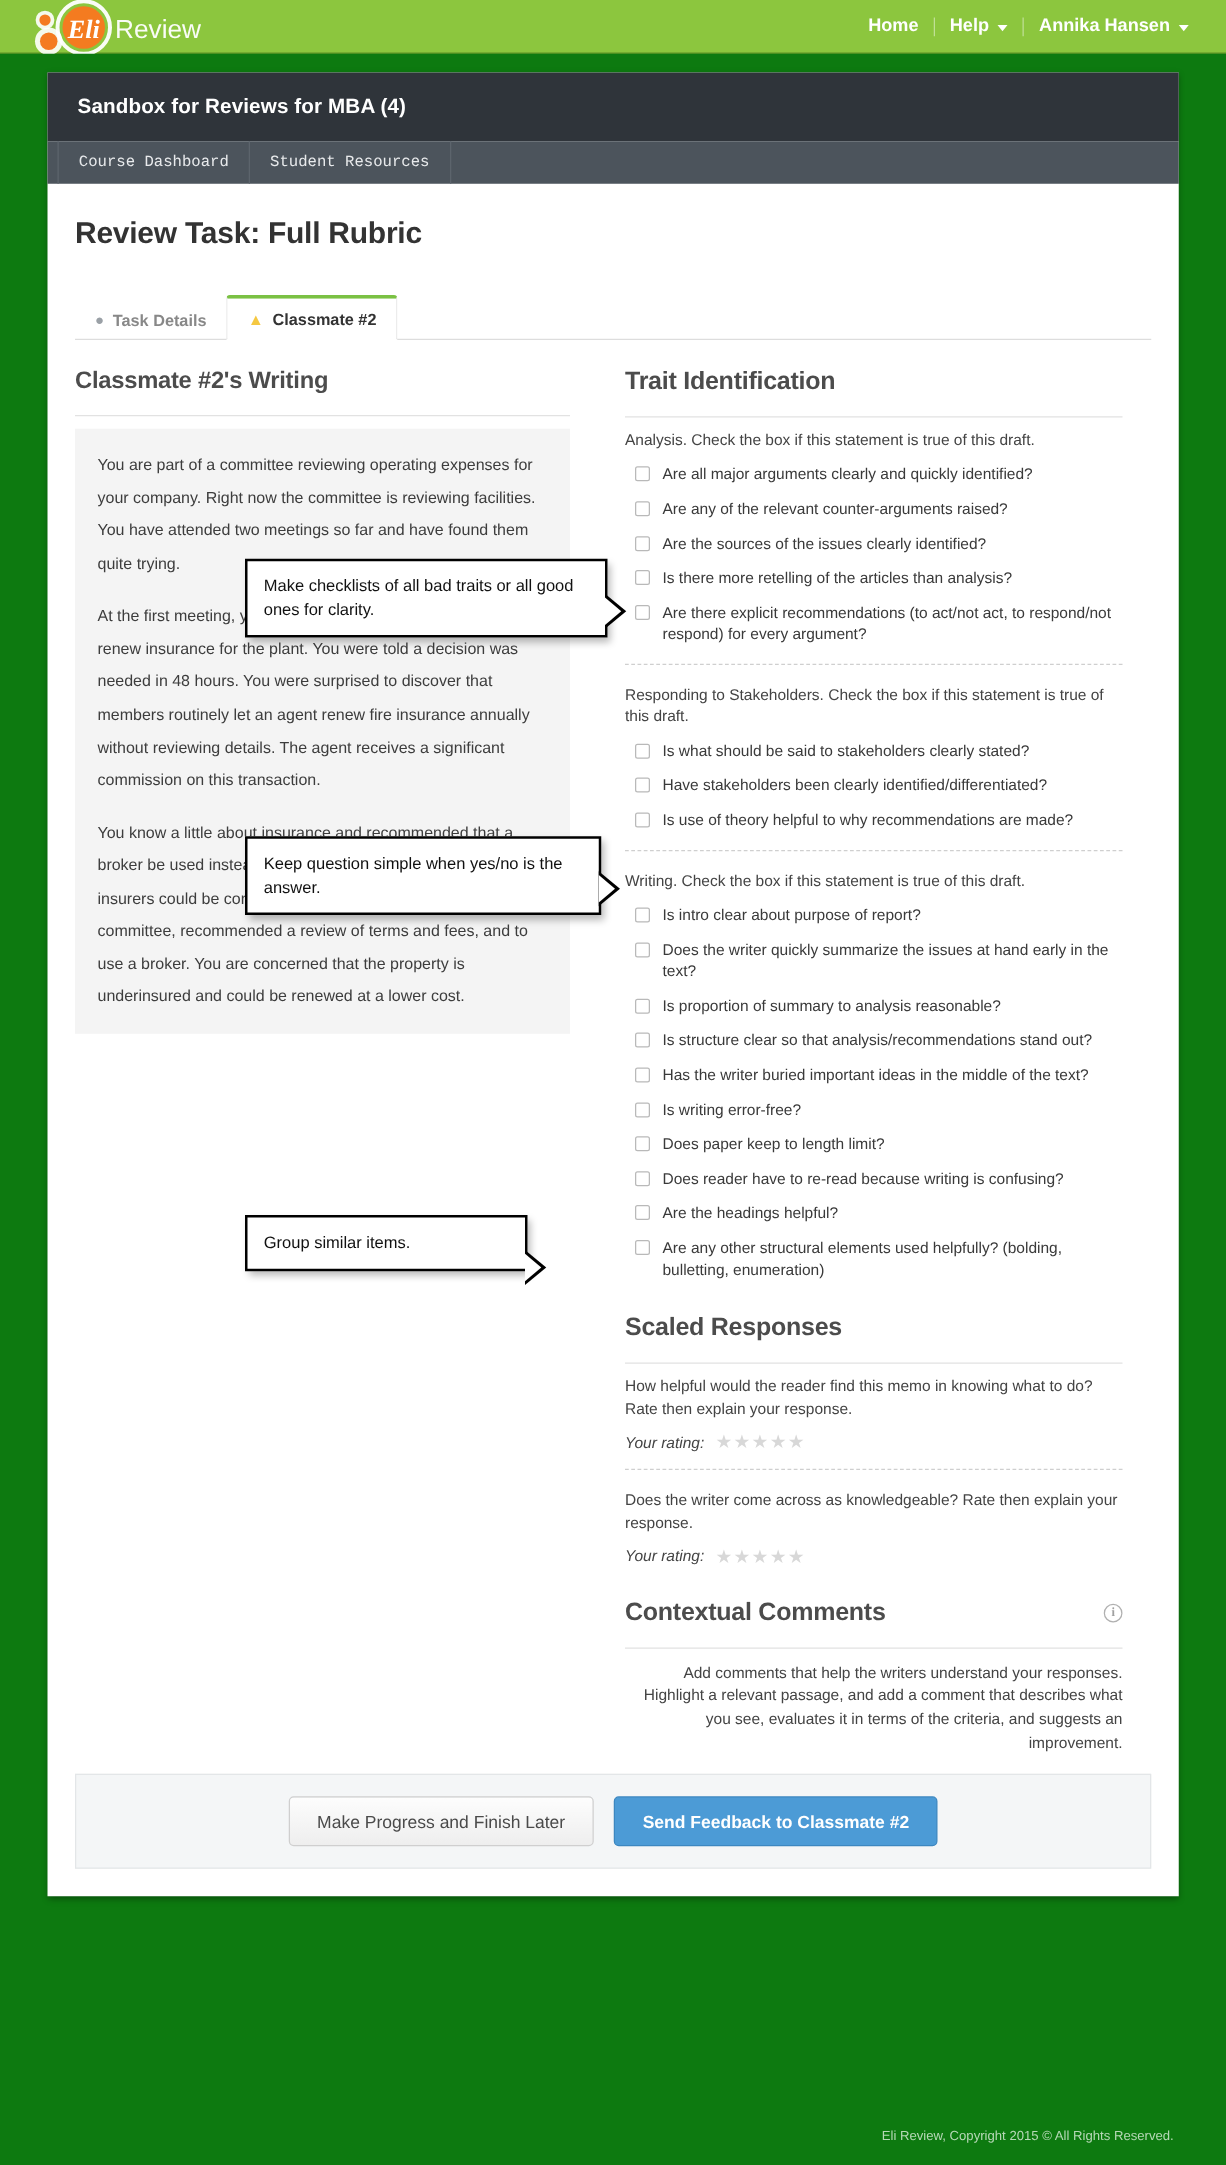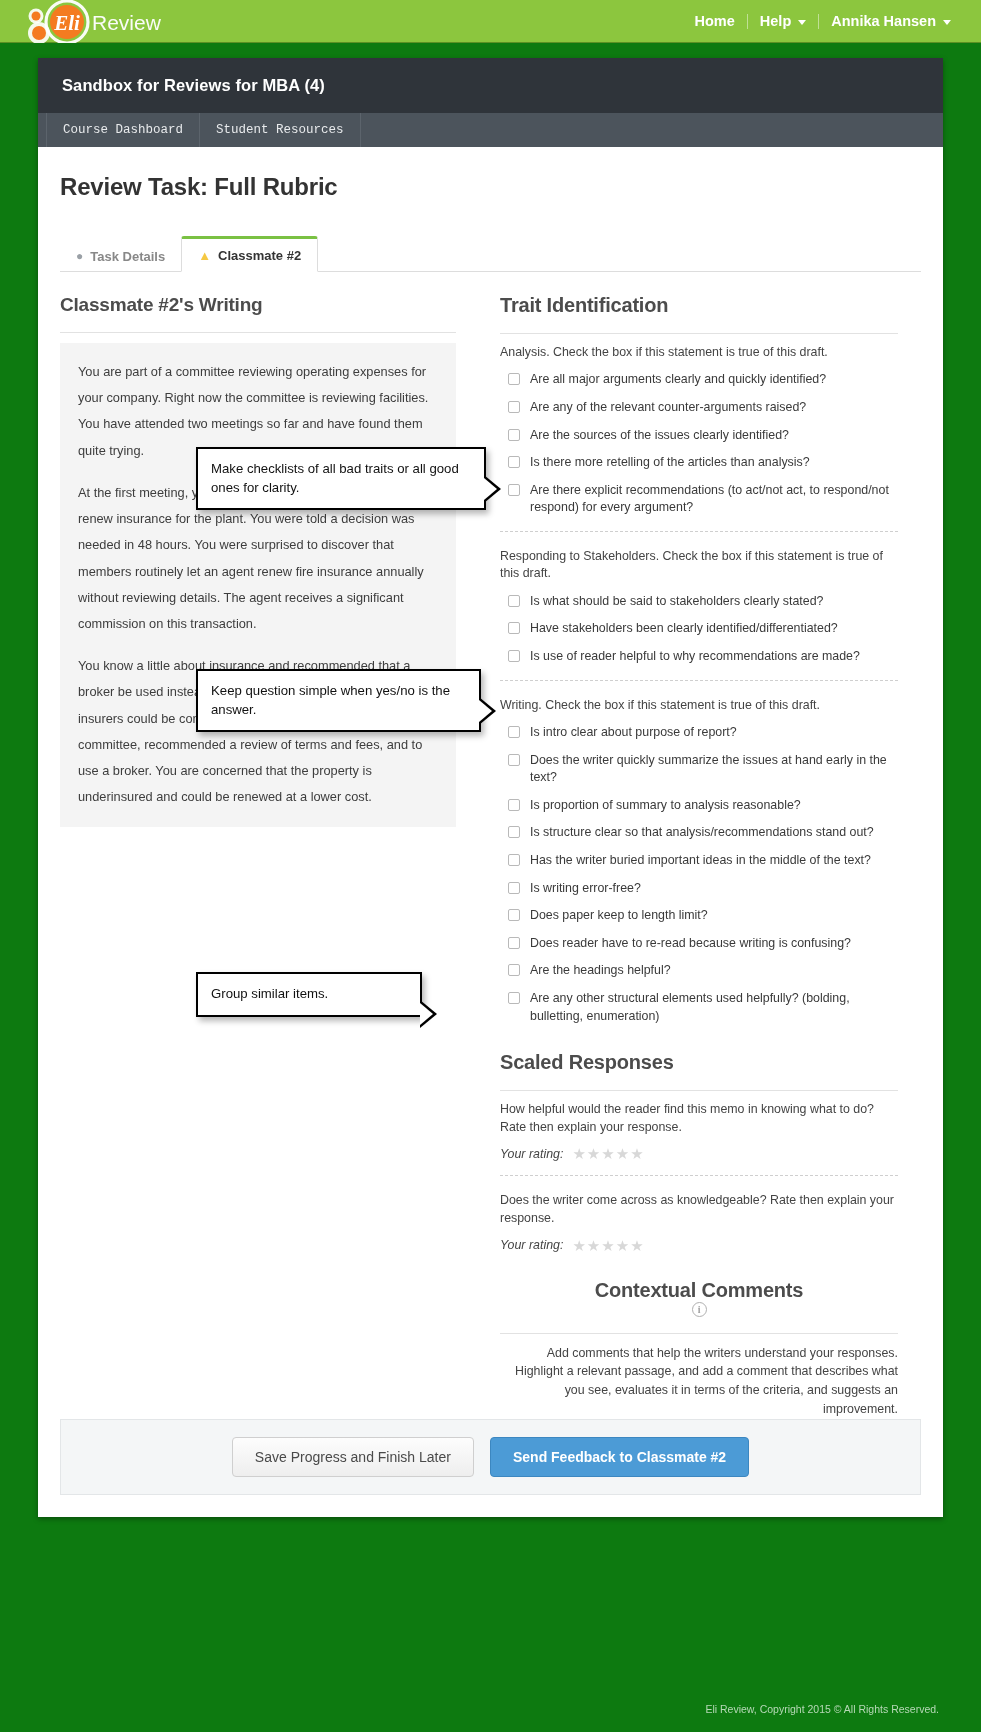--- a/index.html
+++ b/index.html
@@ -83,21 +83,21 @@
   .cols { display:flex; gap:0px; padding-top:22px; }
   .colL { width:418px; padding-right:22px; }
   .colR { width:420px; padding-left:22px; }
 
   h2.sect {
     margin:0 0 10px 0; font-size:19px; color:#4c4c4c; font-weight:bold;
     padding-bottom:16px; border-bottom:1px solid #e2e2e2;
     letter-spacing:-0.2px;
   }
   h2.sect.rt { font-size:20px; }
-  h2.sect.withicon { display:flex; align-items:center; justify-content:space-between;flex-direction:column; }
+  h2.sect.withicon { display:flex; align-items:center; justify-content:space-between; }
 
   .writing-box {
     background:#f4f4f4; padding:16px 18px; font-size:12.8px;
     color:#3d3d3d; line-height:2.05;
   }
   .writing-box p { margin:0 0 16px 0; }
   .writing-box p:last-child { margin-bottom:0; }
 
   
   .callout {
@@ -277,21 +277,21 @@
         <div class="chk-row">
             <span class="chk"></span>
             <span class="chk-lab">Is what should be said to stakeholders clearly stated?</span>
           </div>
         <div class="chk-row">
             <span class="chk"></span>
             <span class="chk-lab">Have stakeholders been clearly identified/differentiated?</span>
           </div>
         <div class="chk-row">
             <span class="chk"></span>
-            <span class="chk-lab">Is use of reader helpful to why recommendations are made?</span>
+            <span class="chk-lab">Is use of theory helpful to why recommendations are made?</span>
           </div>
 
         <div class="dashed"></div>
 
         <p class="grp-prompt">Writing. Check the box if this statement is true of this draft.</p>
         <div class="chk-row">
             <span class="chk"></span>
             <span class="chk-lab">Is intro clear about purpose of report?</span>
           </div>
         <div class="chk-row">
@@ -382,19 +382,19 @@
     <span class="tail"></span>
     <span class="tail2"></span>
   </div>
   <div class="callout" id="callout-3">
     <span>Group similar items.</span>
     <span class="tail"></span>
     <span class="tail2"></span>
   </div>
 
   <div class="footer-actions">
-    <span class="btn-save">Save Progress and Finish Later</span>
+    <span class="btn-save">Make Progress and Finish Later</span>
     <span class="btn-send">Send Feedback to Classmate #2</span>
   </div>
 
 </div>
 
 <div class="copyright">Eli Review, Copyright 2015 © All Rights Reserved.</div>
 
 </body></html>

